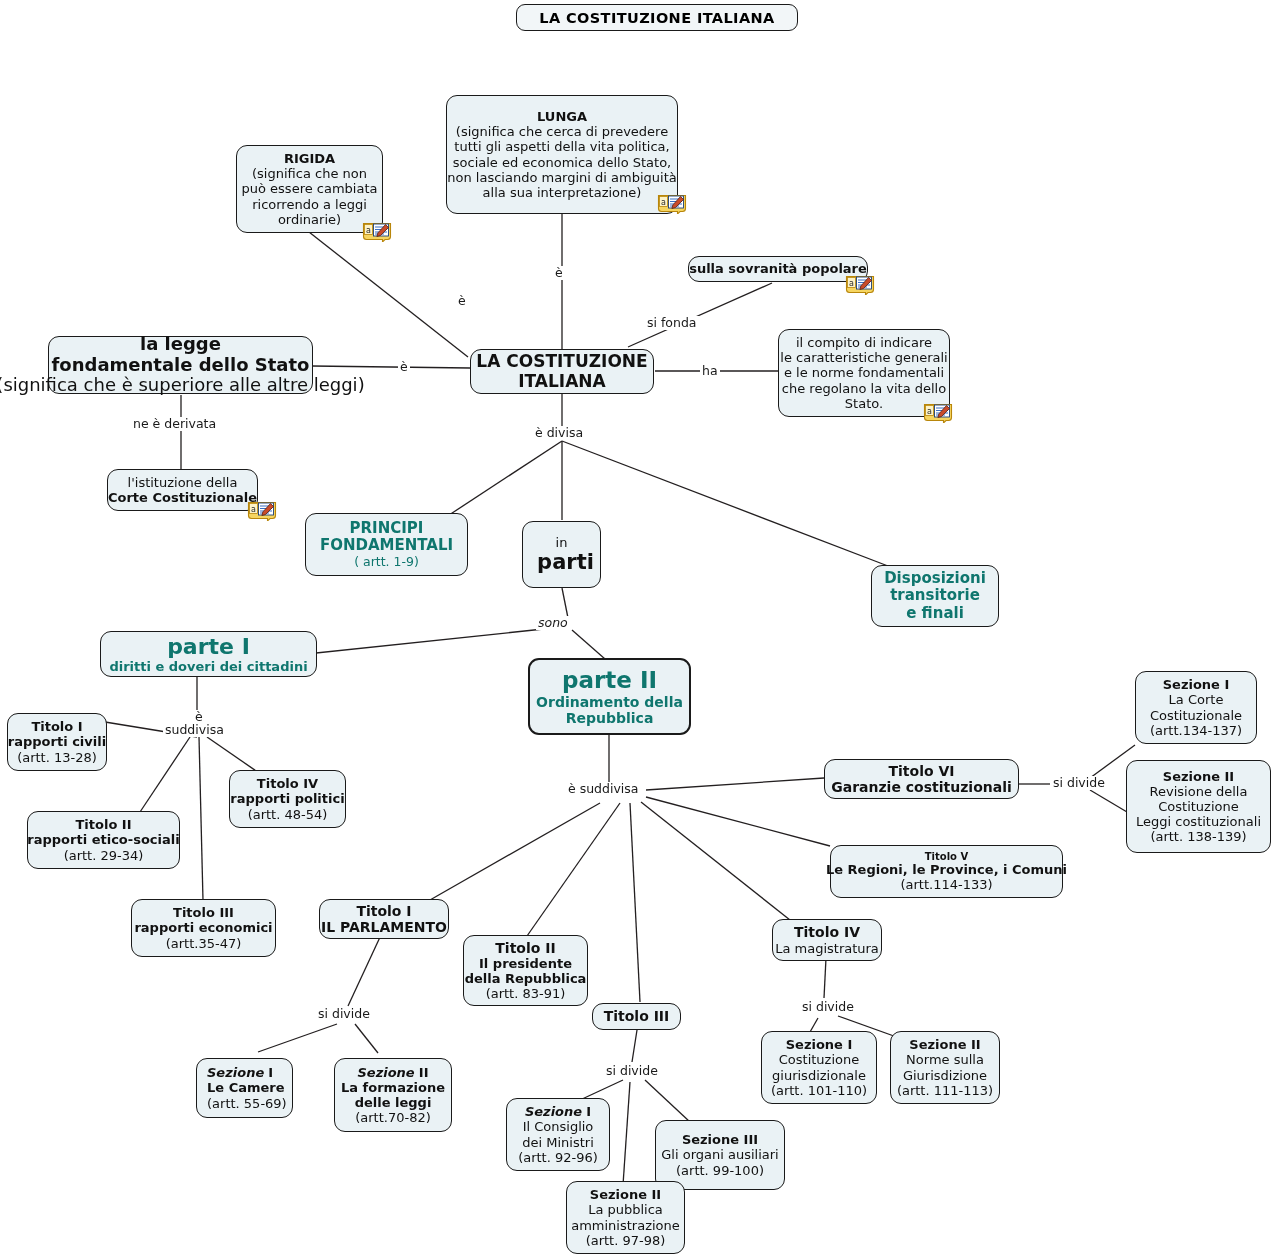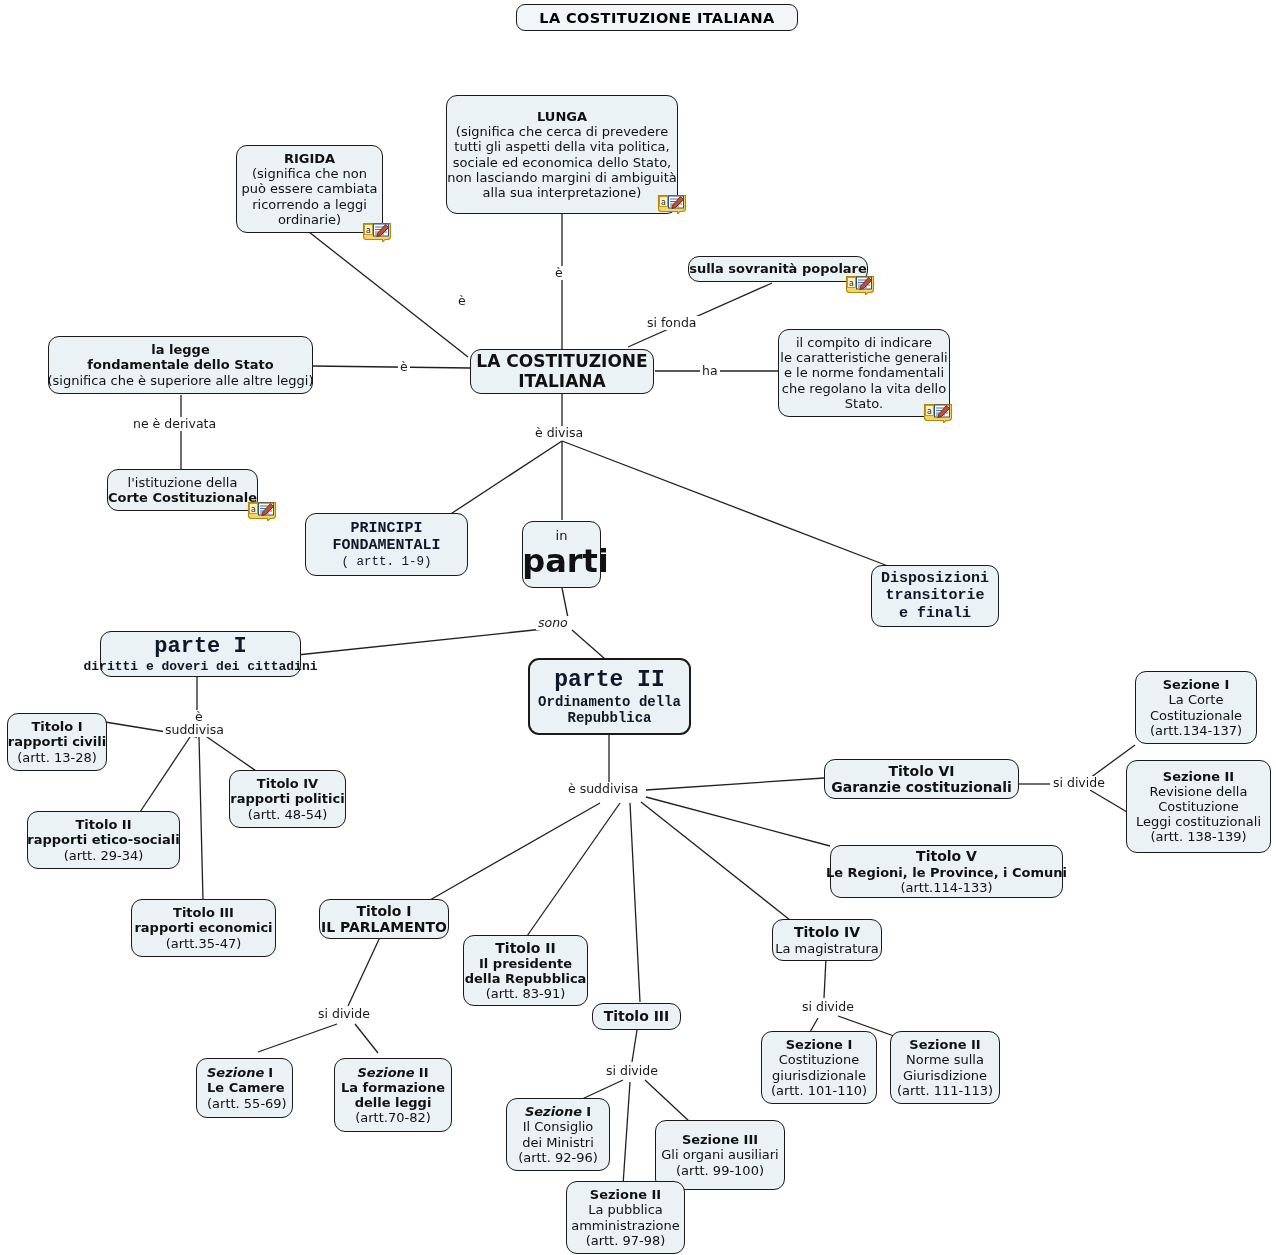--- a/index.html
+++ b/index.html
@@ -37,21 +37,21 @@
     color:#111;
     padding:4px 7px;
     display:flex;
     flex-direction:column;
     justify-content:center;
     align-items:center;
   }
   .node .ln{display:block;white-space:nowrap;}
 
   .b{font-weight:bold;}
-  .red{color:#0f172a;font-family:Liberation Mono, monospace;}
+  .red{color:#0f766e;}
   .bi{font-weight:bold;font-style:italic;}
 
   
   .title-pill{
     position:absolute;
     background:#f2f6f8;
     border:1.6px solid #1a1a1a;
     border-radius:9px;
     font-weight:bold;
     letter-spacing:.4px;
@@ -227,21 +227,21 @@
       <g stroke="#3a6fc4" stroke-width="1">
           <line x1="13" y1="6" x2="25" y2="6"></line>
           <line x1="13" y1="8.5" x2="25" y2="8.5"></line>
           <line x1="13" y1="11" x2="25" y2="11"></line>
           <line x1="13" y1="13" x2="22" y2="13"></line>
         </g>
       <path d="M23.5 3.5l3 3-8 8-3.6 1 1-3.6z" fill="#c94b2a" stroke="#5a2010" stroke-width=".8"></path>
     </svg>
   </div>
 
-  <div class="node" style="left:48px;top:336px;width:265px;height:58px;font-size:13px;">
+  <div class="node" style="left:48px;top:336px;width:265px;height:58px;font-size:18px;">
     <span class="ln b">la legge</span>
     <span class="ln b">fondamentale dello Stato</span>
     <span class="ln">(significa che è superiore alle altre leggi)</span>
   </div>
 
   <div class="node" style="left:470px;top:349px;width:184px;height:45px;font-size:17px;">
     <span class="ln b">LA COSTITUZIONE</span>
     <span class="ln b">ITALIANA</span>
   </div>
 
@@ -266,30 +266,30 @@
   </div>
 
   <div class="node" style="left:305px;top:513px;width:163px;height:63px;font-size:15px;">
     <span class="ln b red">PRINCIPI</span>
     <span class="ln b red">FONDAMENTALI</span>
     <span class="ln red" style="font-size:12.5px;">( artt. 1-9)</span>
   </div>
 
   <div class="node" style="left:522px;top:521px;width:79px;height:67px;">
     <span class="ln" style="font-size:13px;">in</span>
-    <span class="ln b" style="font-size:32px;margin-left:8px;">parti</span>
+    <span class="ln b" style="font-size:21px;margin-left:8px;">parti</span>
   </div>
 
   <div class="node" style="left:871px;top:565px;width:128px;height:62px;font-size:15px;">
     <span class="ln b red">Disposizioni</span>
     <span class="ln b red">transitorie</span>
     <span class="ln b red">e finali</span>
   </div>
 
-  <div class="node" style="left:100px;top:631px;width:201px;height:46px;">
+  <div class="node" style="left:100px;top:631px;width:217px;height:46px;">
     <span class="ln b red" style="font-size:22px;">parte I</span>
     <span class="ln b red" style="font-size:13px;">diritti e doveri dei cittadini</span>
   </div>
 
   <div class="node" style="left:528px;top:658px;width:163px;height:77px;border-width:2.4px;">
     <span class="ln b red" style="font-size:23px;">parte II</span>
     <span class="ln b red" style="font-size:14px;">Ordinamento della</span>
     <span class="ln b red" style="font-size:14px;">Repubblica</span>
   </div>
 
@@ -325,21 +325,21 @@
     <span class="ln">(artt. 138-139)</span>
   </div>
 
   <div class="node" style="left:27px;top:811px;width:153px;height:58px;font-size:13px;">
     <span class="ln b">Titolo II</span>
     <span class="ln b">rapporti etico-sociali</span>
     <span class="ln">(artt. 29-34)</span>
   </div>
 
   <div class="node" style="left:830px;top:845px;width:233px;height:53px;font-size:13px;">
-    <span class="ln b" style="font-size:14px;">Titolo V</span>
+    <span class="ln b" style="font-size:10px;">Titolo V</span>
     <span class="ln b">Le Regioni, le Province, i Comuni</span>
     <span class="ln">(artt.114-133)</span>
   </div>
 
   <div class="node" style="left:131px;top:899px;width:145px;height:58px;font-size:13px;">
     <span class="ln b">Titolo III</span>
     <span class="ln b">rapporti economici</span>
     <span class="ln">(artt.35-47)</span>
   </div>
 

